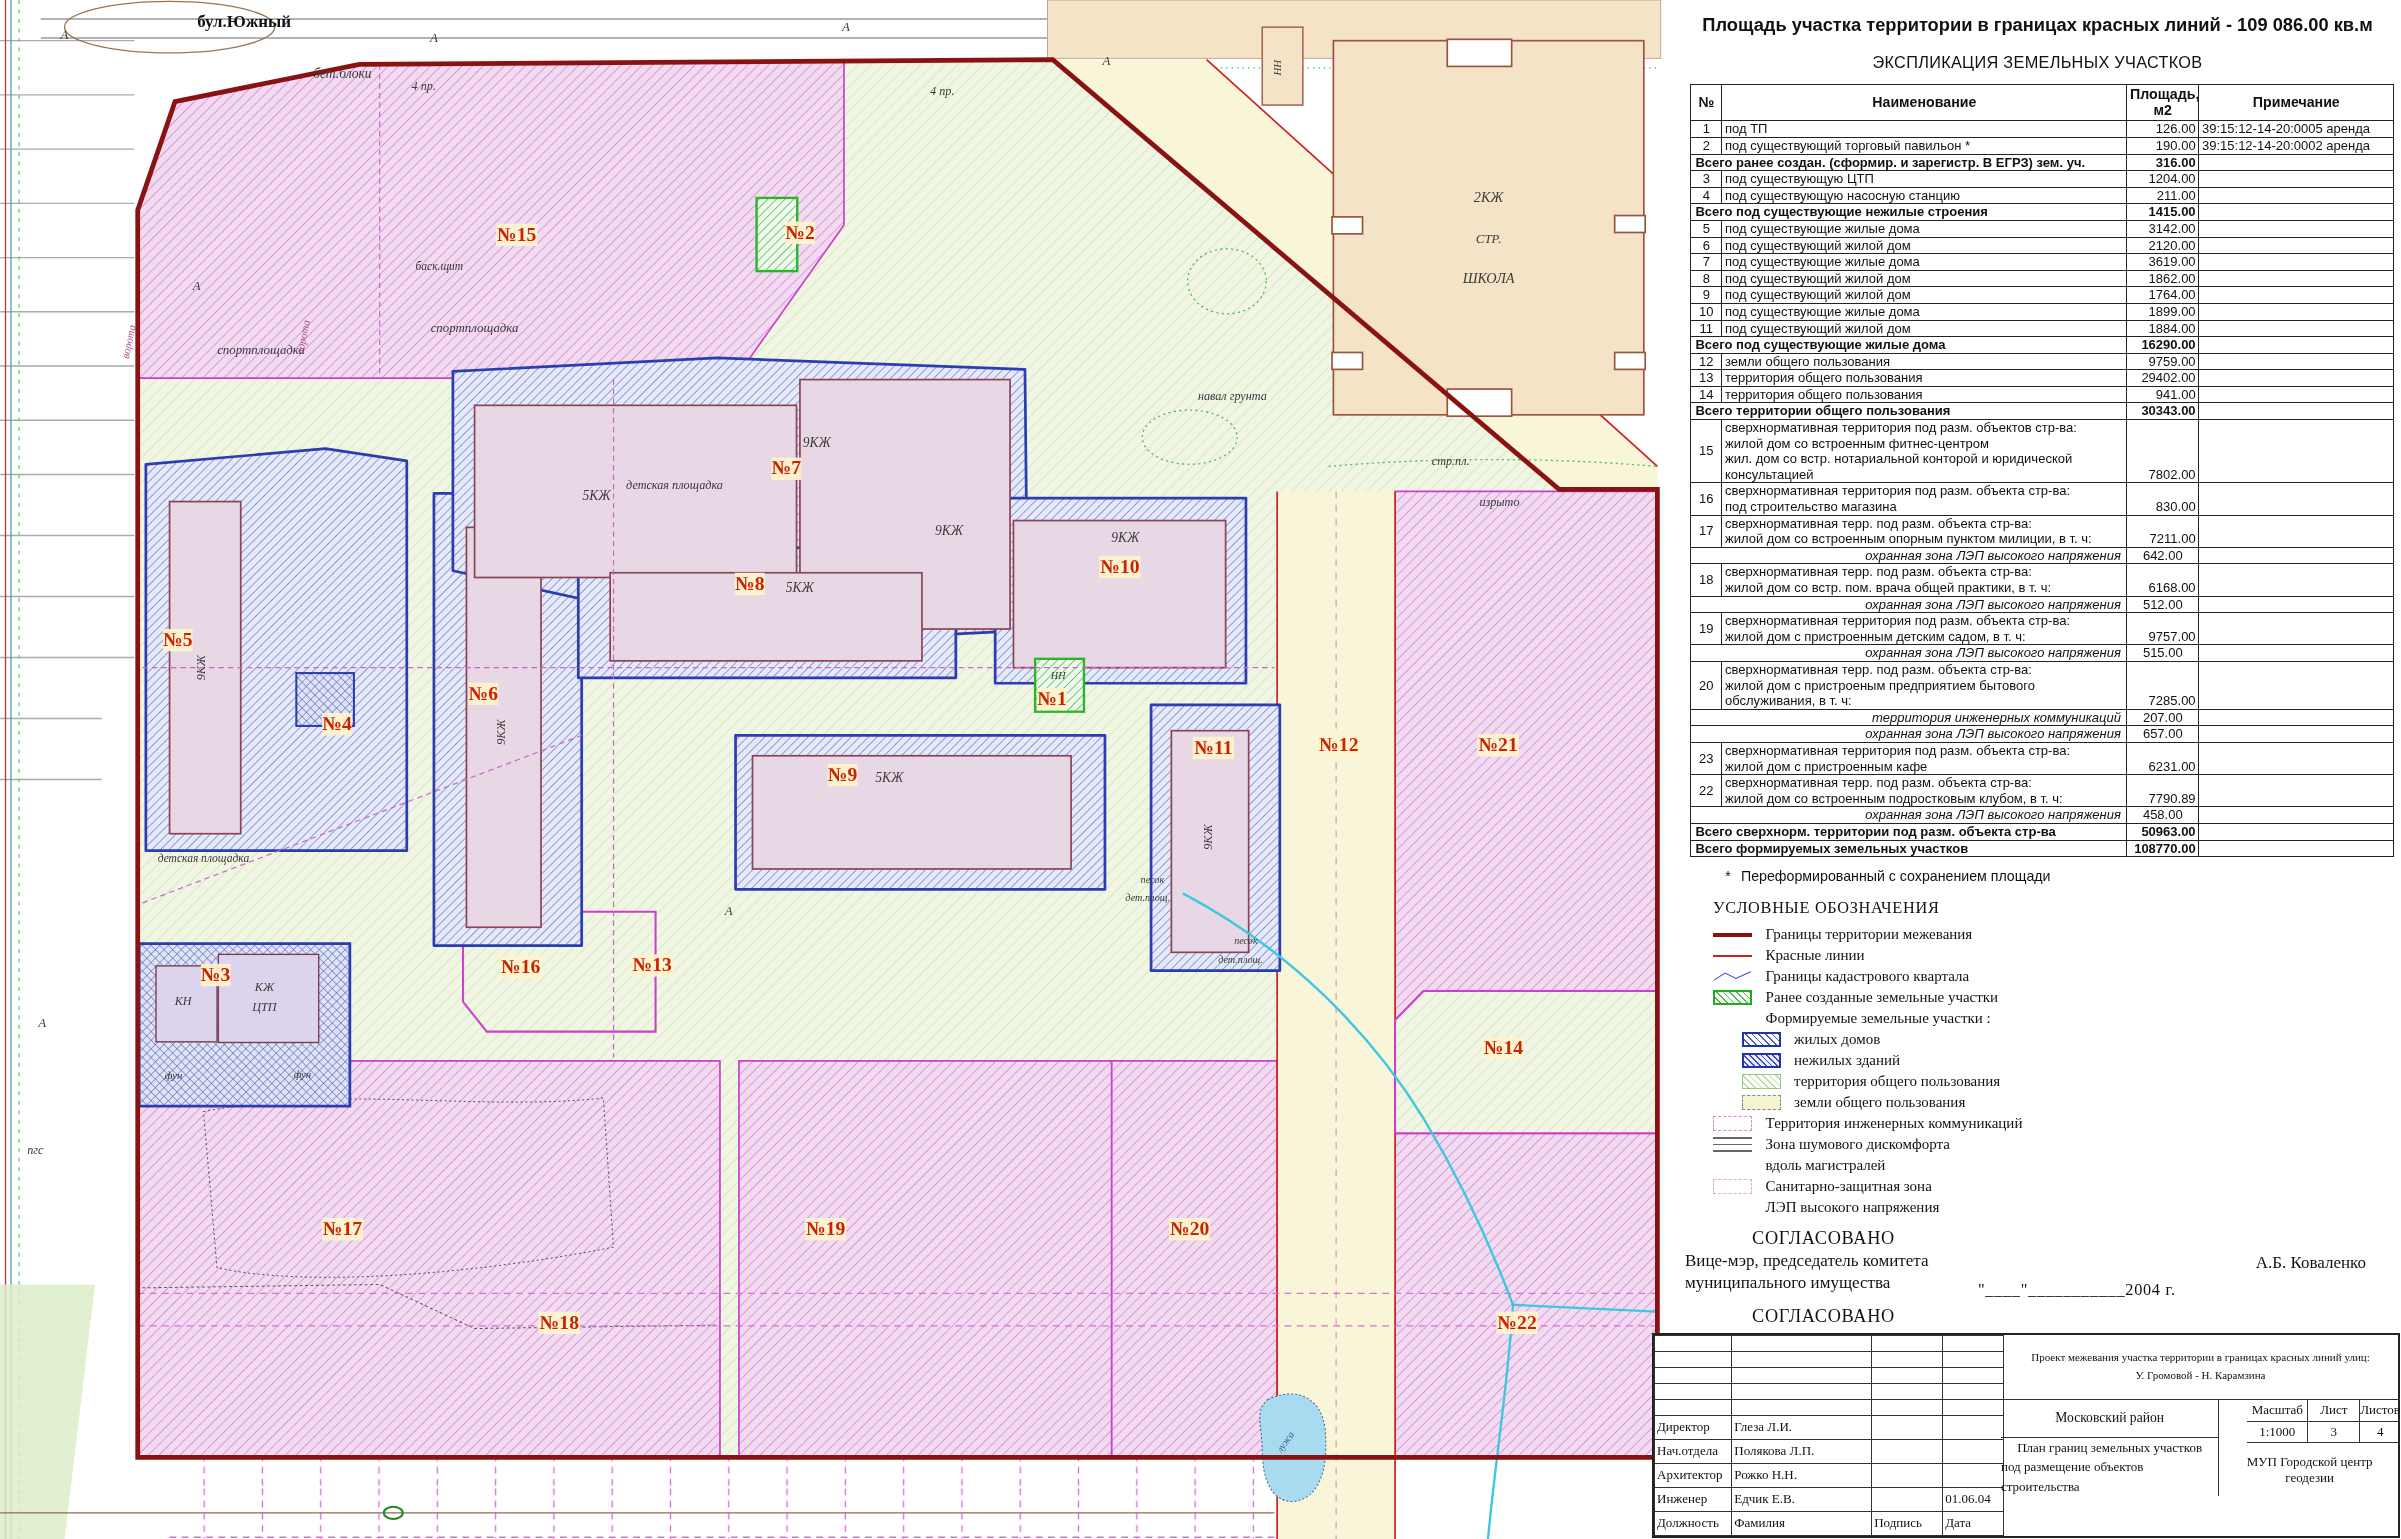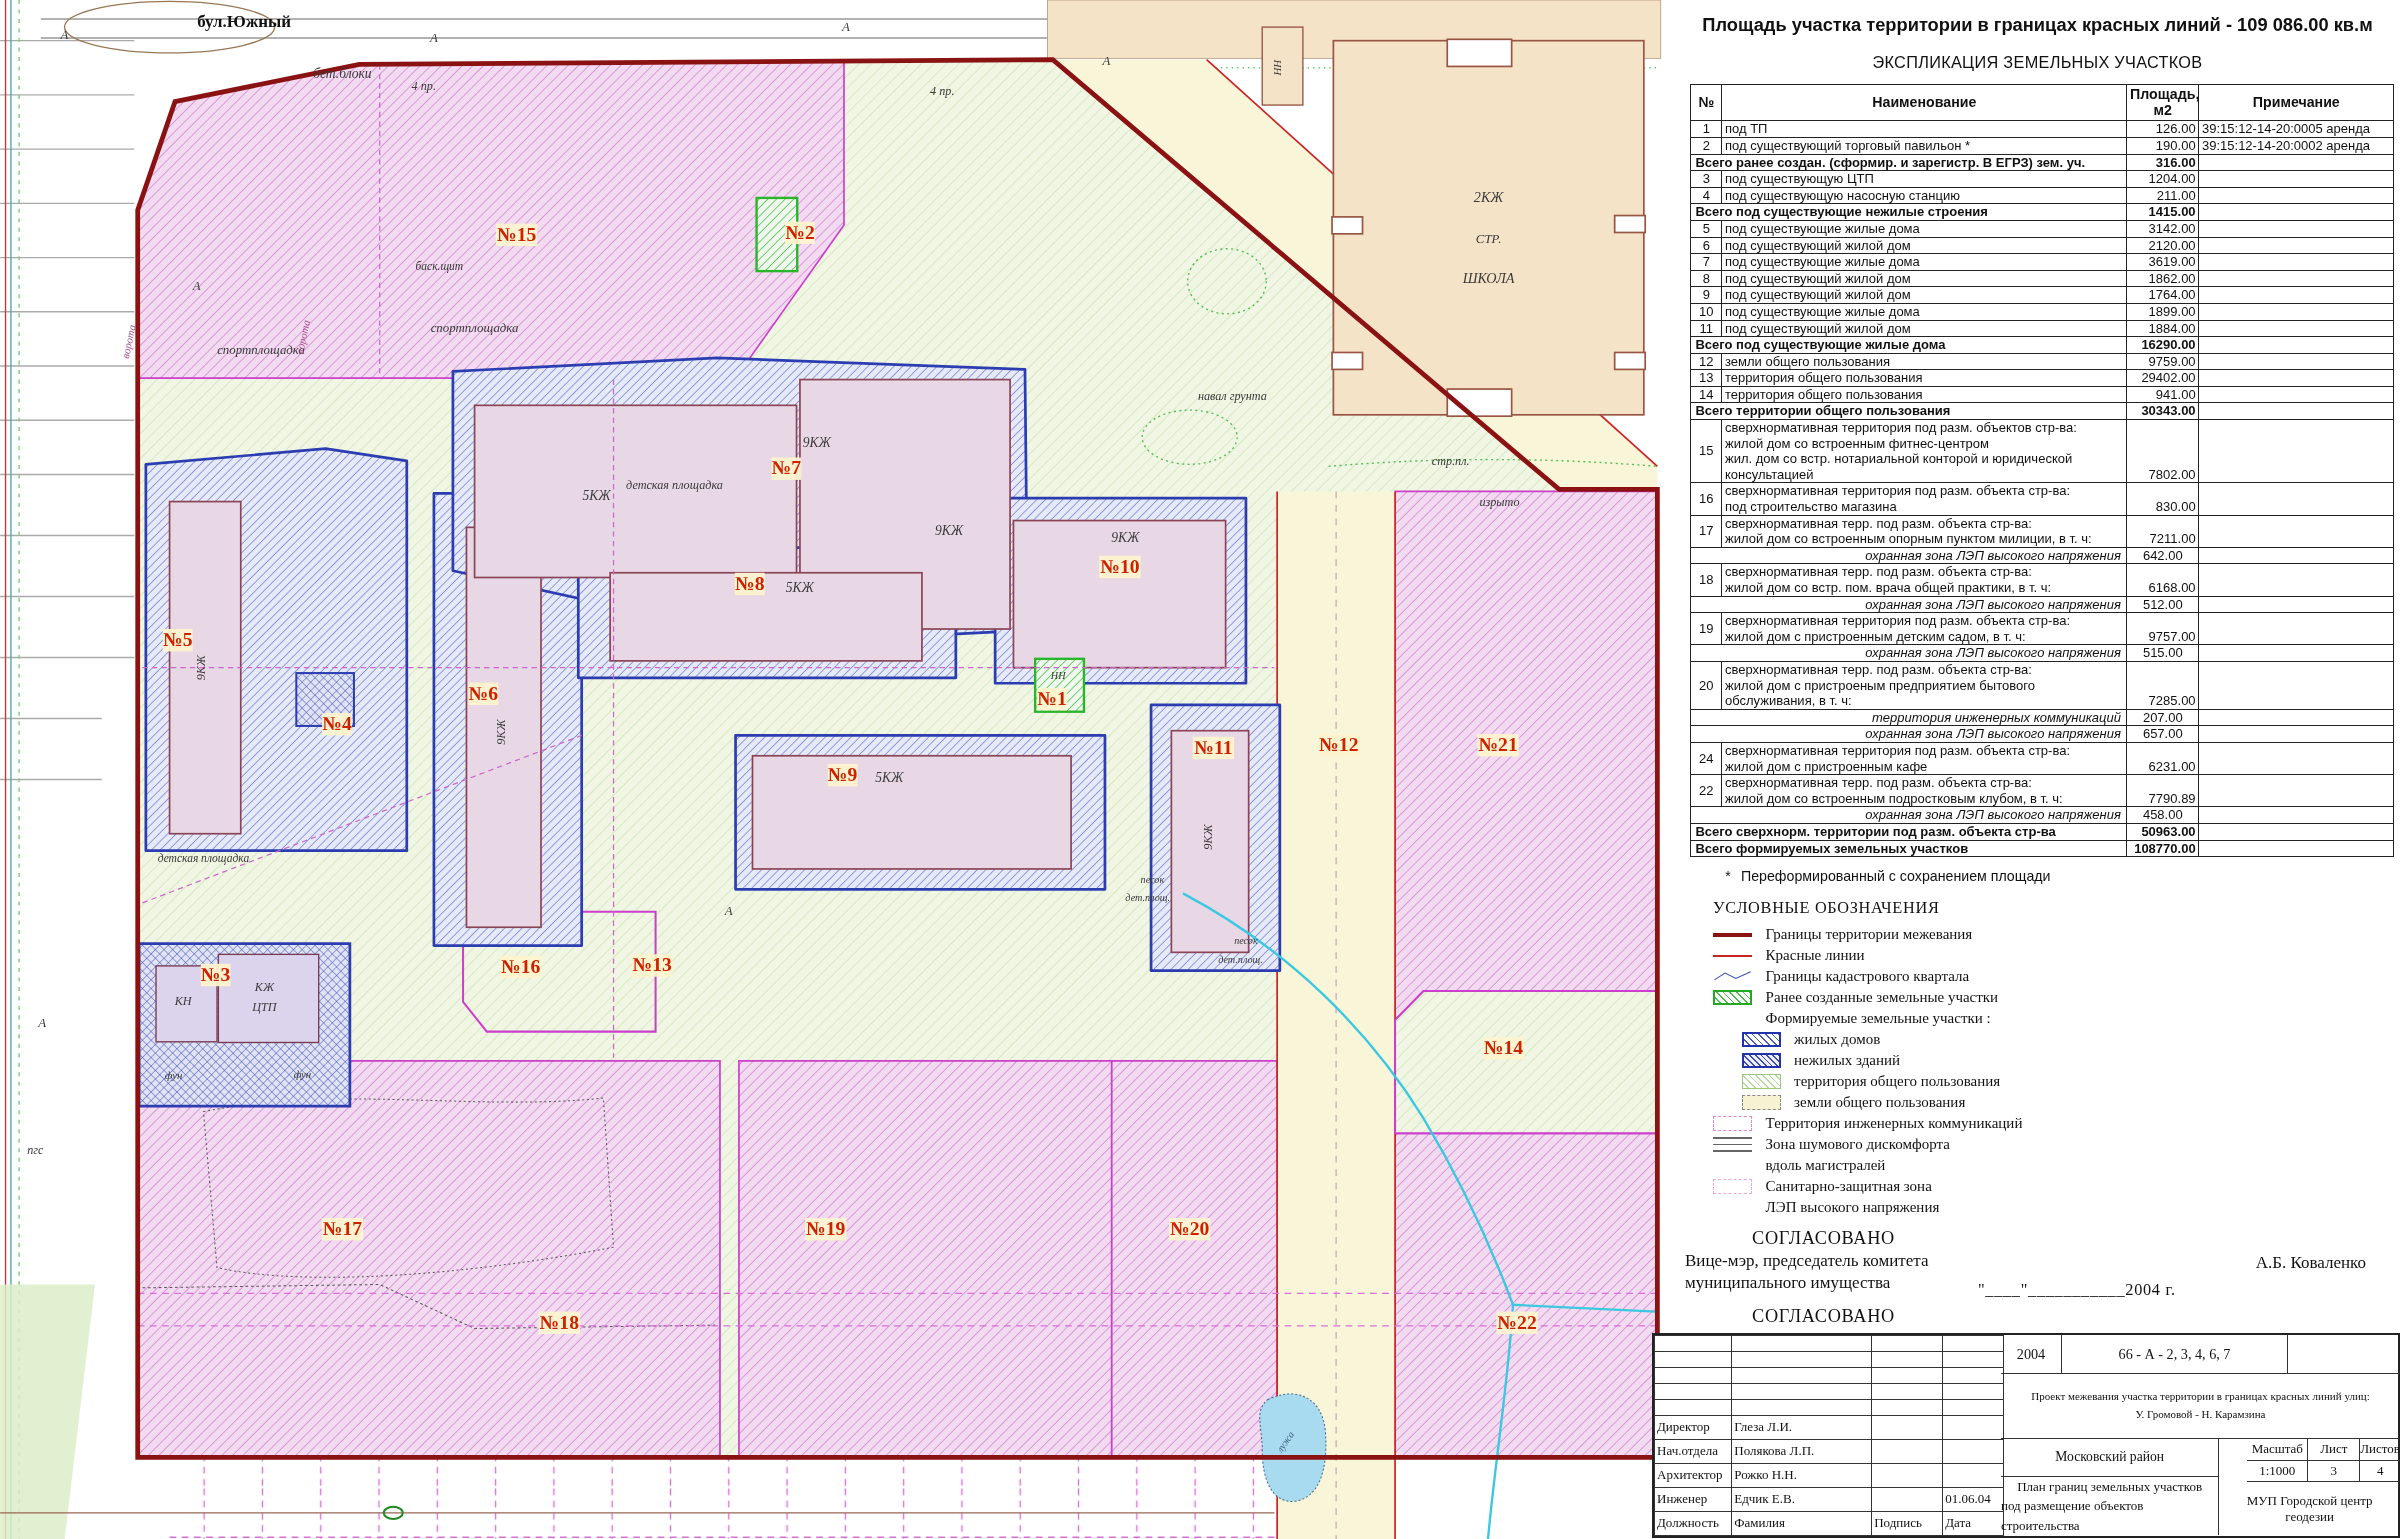--- a/index.html
+++ b/index.html
@@ -501,21 +501,21 @@
             <td class="sname" colspan="2">территория инженерных коммуникаций</td>
             <td class="areaL">207.00</td>
             <td class="note"></td>
           </tr>
           <tr class="sub">
             <td class="sname" colspan="2">охранная зона ЛЭП высокого напряжения</td>
             <td class="areaL">657.00</td>
             <td class="note"></td>
           </tr>
           <tr>
-            <td class="num">24</td>
+            <td class="num">23</td>
             <td class="name pre">сверхнормативная территория под разм. объекта стр-ва:
 жилой дом с пристроенным кафе</td>
             <td class="area">6231.00</td>
             <td class="note"></td>
           </tr>
           <tr>
             <td class="num">22</td>
             <td class="name pre">сверхнормативная терр. под разм. объекта стр-ва:
 жилой дом со встроенным подростковым клубом, в т. ч:</td>
             <td class="area">7790.89</td>
@@ -697,25 +697,20 @@
           </tr>
           <tr class="main">
             <td class="" style="width: 73px;">Должность</td>
             <td class="" style="width: 144px;">Фамилия</td>
             <td class="" style="width: 68px;">Подпись</td>
             <td class="" style="width: 57px;">Дата</td>
           </tr>
         </tbody>
       </table>
     <div class="st-right">
-      <div class="st-r1">
-        <div class="st-year">2004</div>
-        <div class="st-doc">66 - А - 2, 3, 4, 6, 7</div>
-        <div class="st-r1e"></div>
-      </div>
       <div class="st-proj">
         <div>Проект межевания участка территории в границах красных линий улиц:</div>
         <div>У. Громовой - Н. Карамзина</div>
       </div>
       <div class="st-r3">
         <div class="st-l">
           <div class="st-district">Московский район</div>
           <div class="st-sheet-title">
             <div>План границ земельных участков</div>
             <div>под размещение объектов строительства</div>

